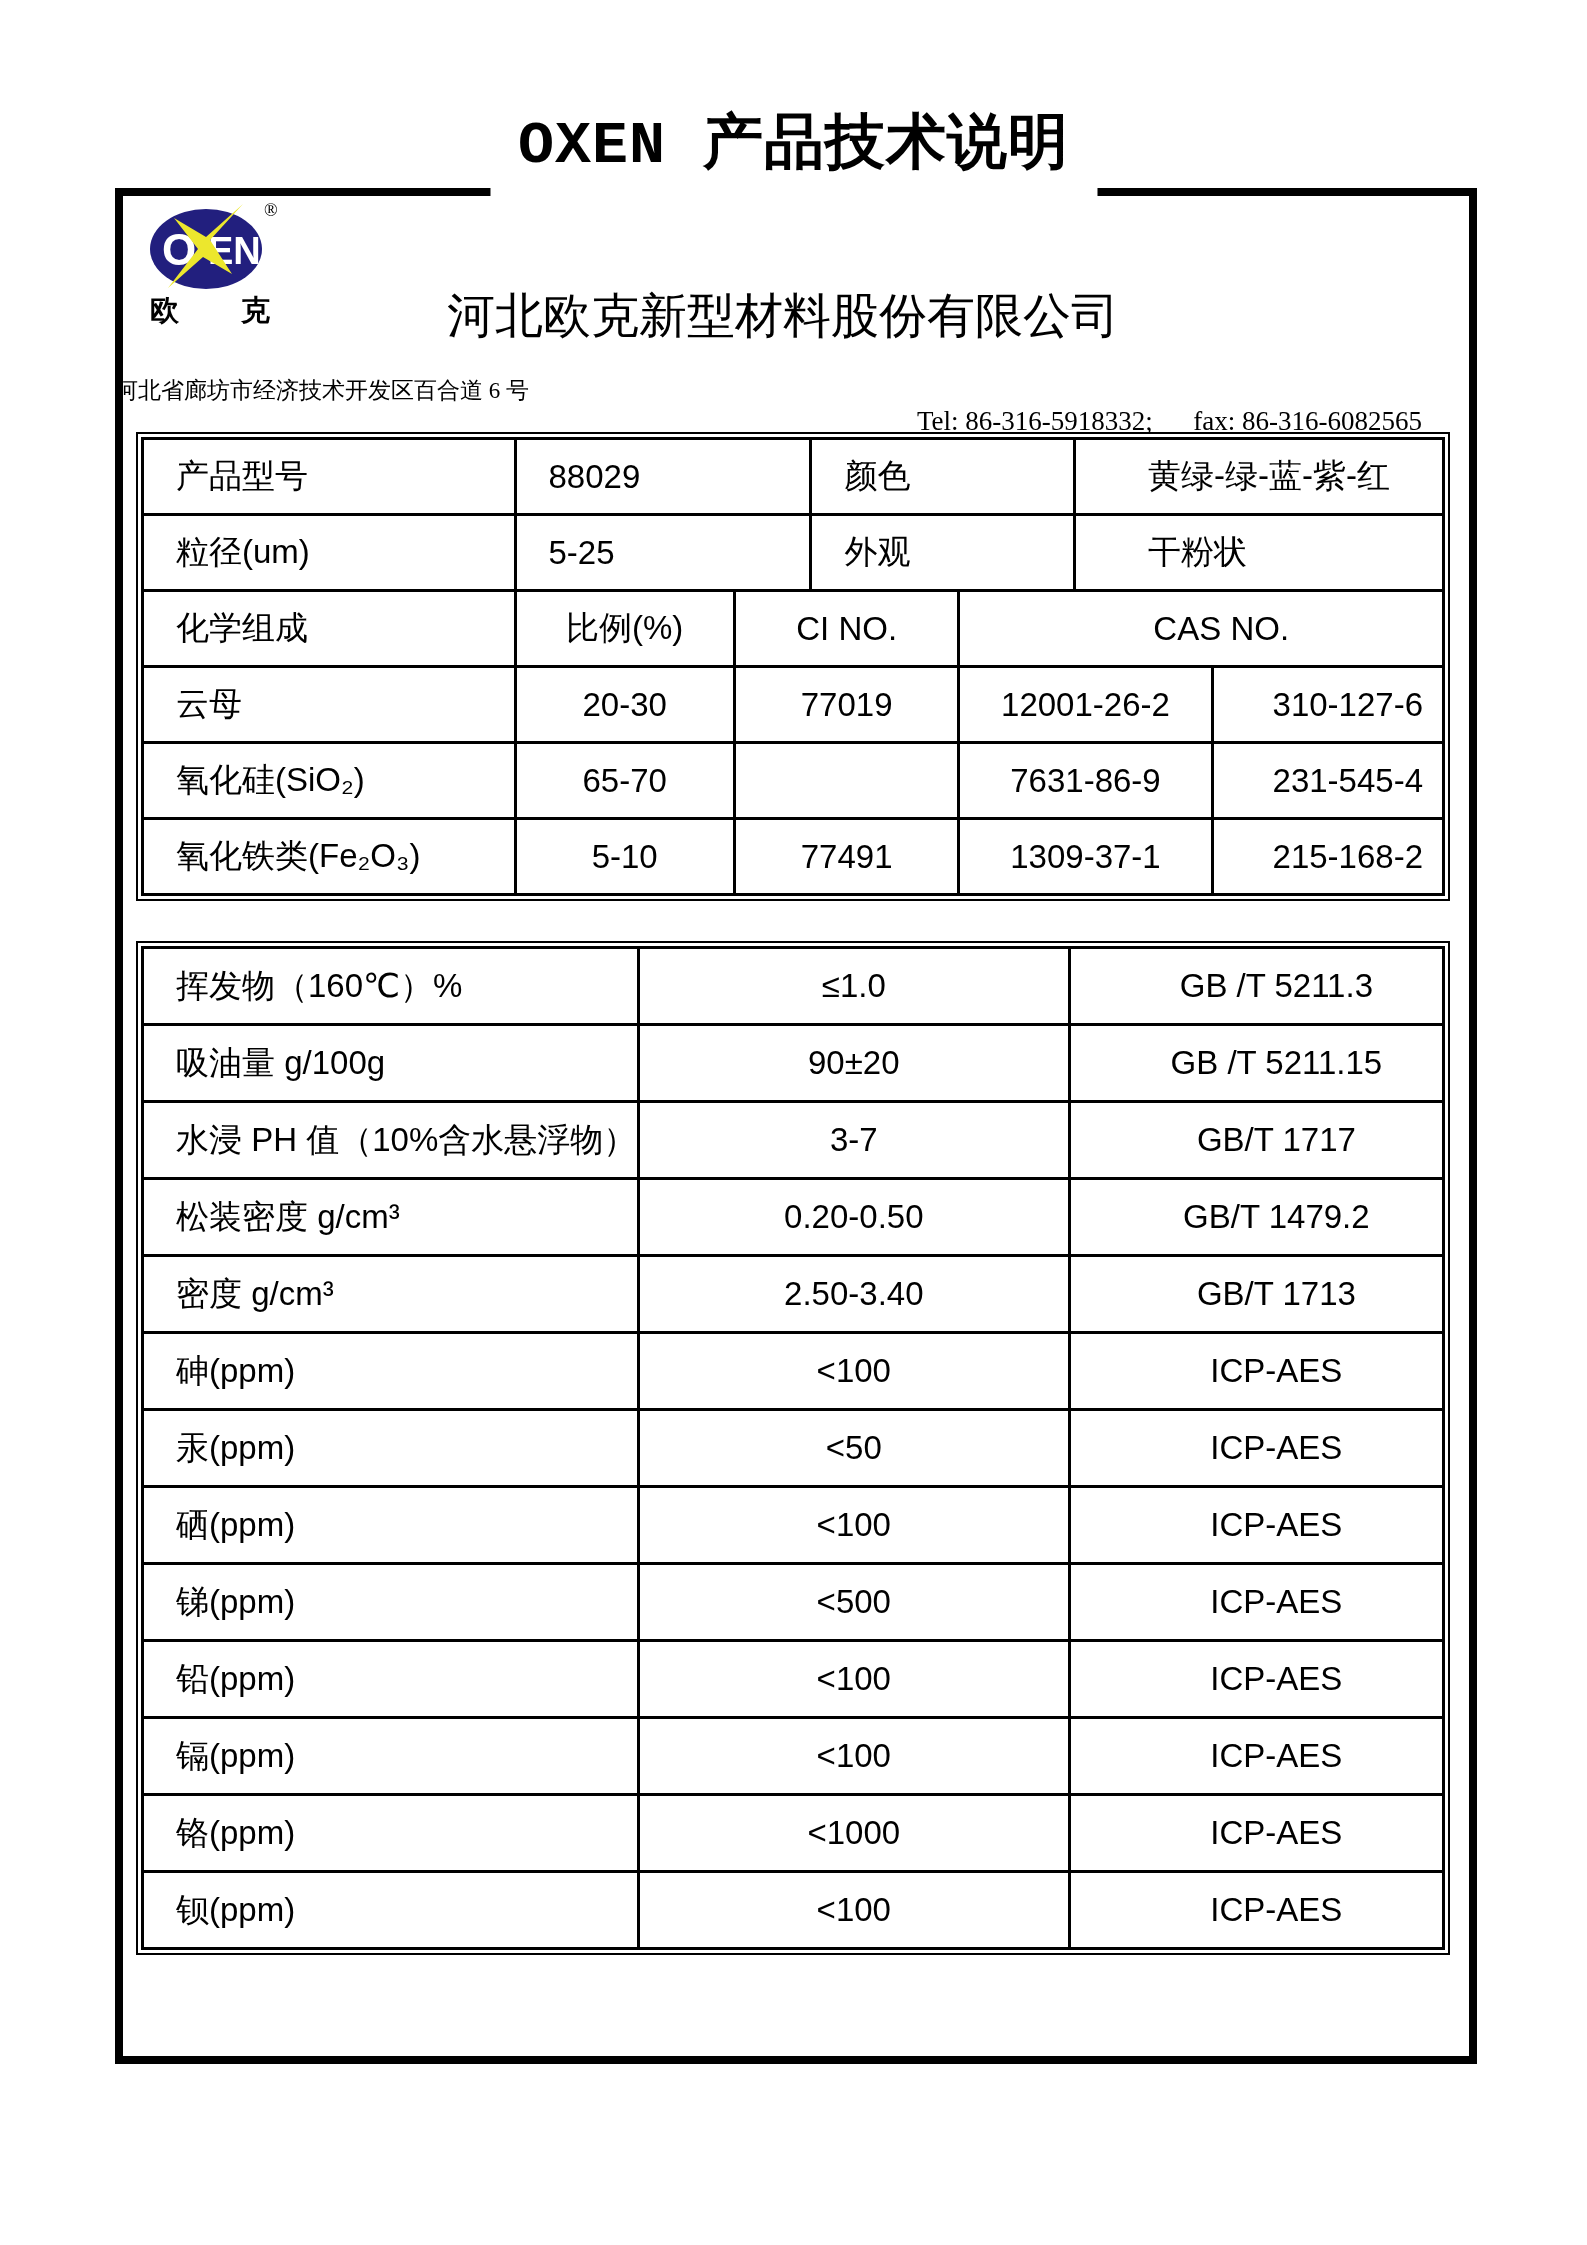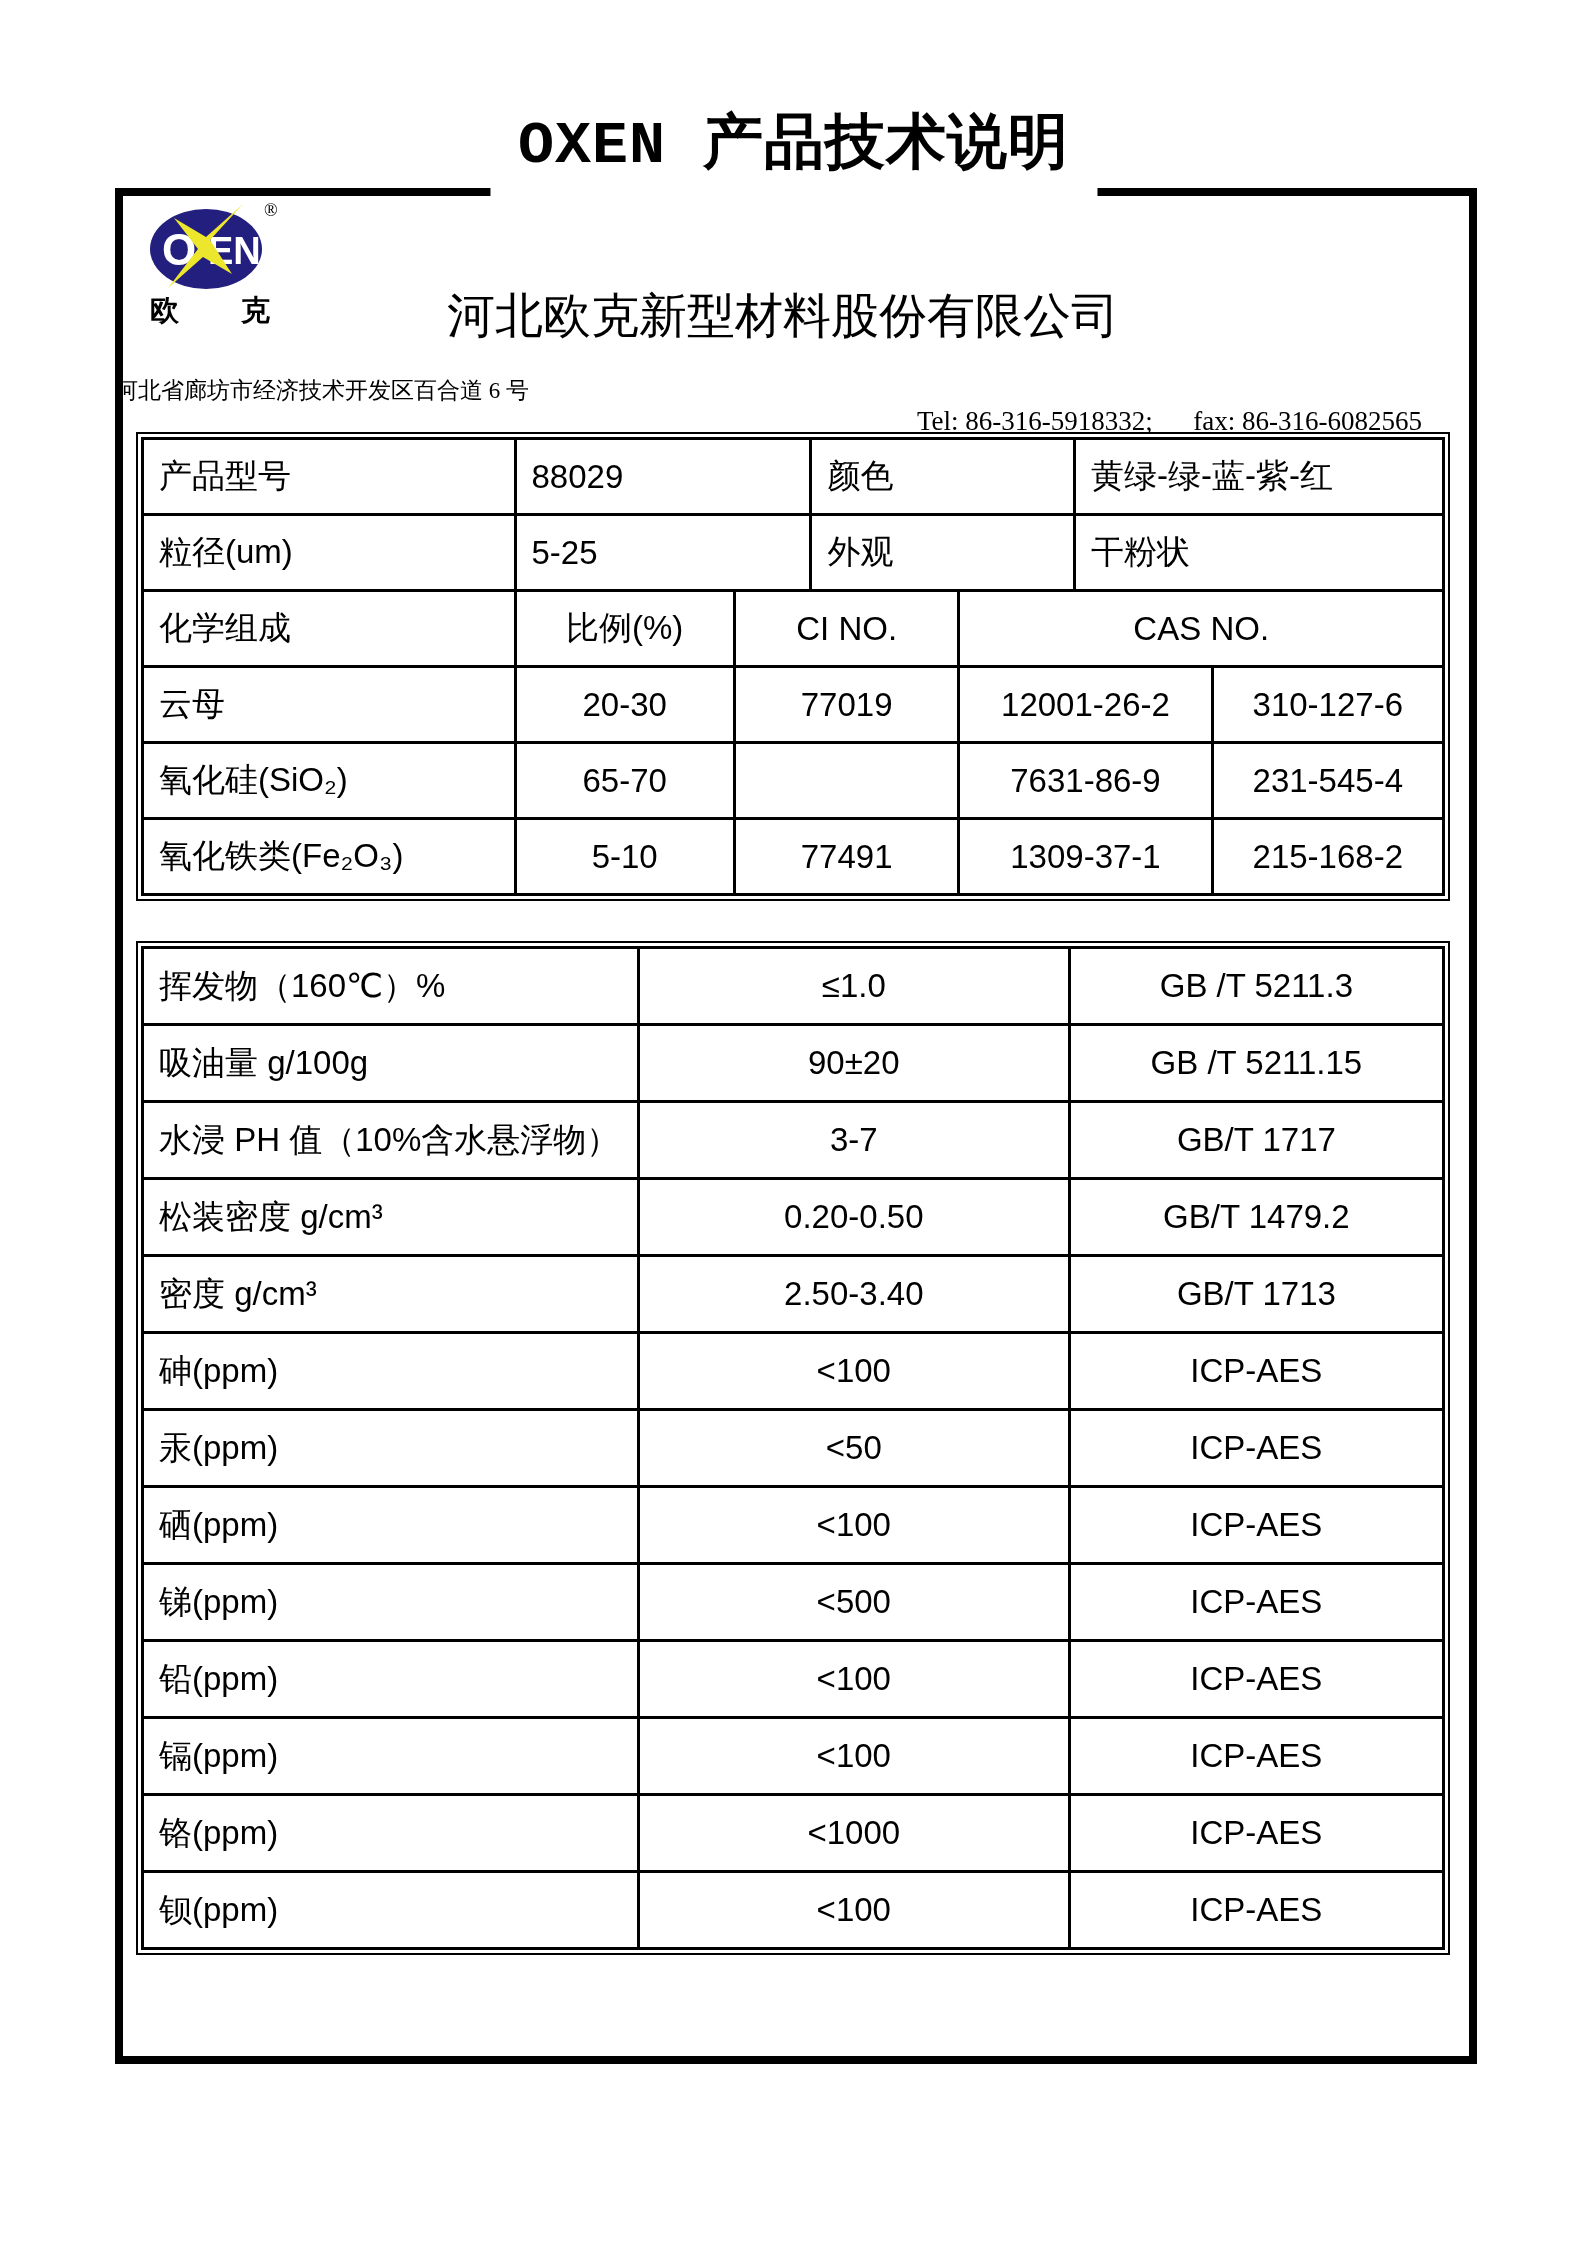--- a/index.html
+++ b/index.html
@@ -51,22 +51,22 @@
   .tblwrap.t2{top:941px;}
   .tbl{border:3px solid #000;}
   .trow{display:flex;height:73px;border-bottom:3px solid #000;}
   .t2 .trow{height:74px;}
   .trow:last-child{border-bottom:none;}
   .c{
     display:flex;align-items:center;box-sizing:border-box;
     border-right:3px solid #000;font-size:33px;white-space:nowrap;
     overflow:hidden;justify-content:center;text-align:center;
   }
-  .c:last-child{border-right:none;flex:1;}
-  .c.left{justify-content:flex-start;text-align:left;padding-left:15px;}
+  .c:last-child{border-right:none;flex:1;margin-left:40px;}
+  .c.left{justify-content:flex-start;text-align:left;padding-left:32px;}
   
   .a1{flex:0 0 28.7%;} .a2{flex:0 0 22.8%;} .a3{flex:0 0 20.3%;}
   
   .b1{flex:0 0 28.7%;} .b2{flex:0 0 16.9%;} .b3{flex:0 0 17.3%;} .b4{flex:0 0 19.5%;}
   
   .d1{flex:0 0 38.2%;} .d2{flex:0 0 33.2%;}
 </style>
 </head>
 <body>
 

